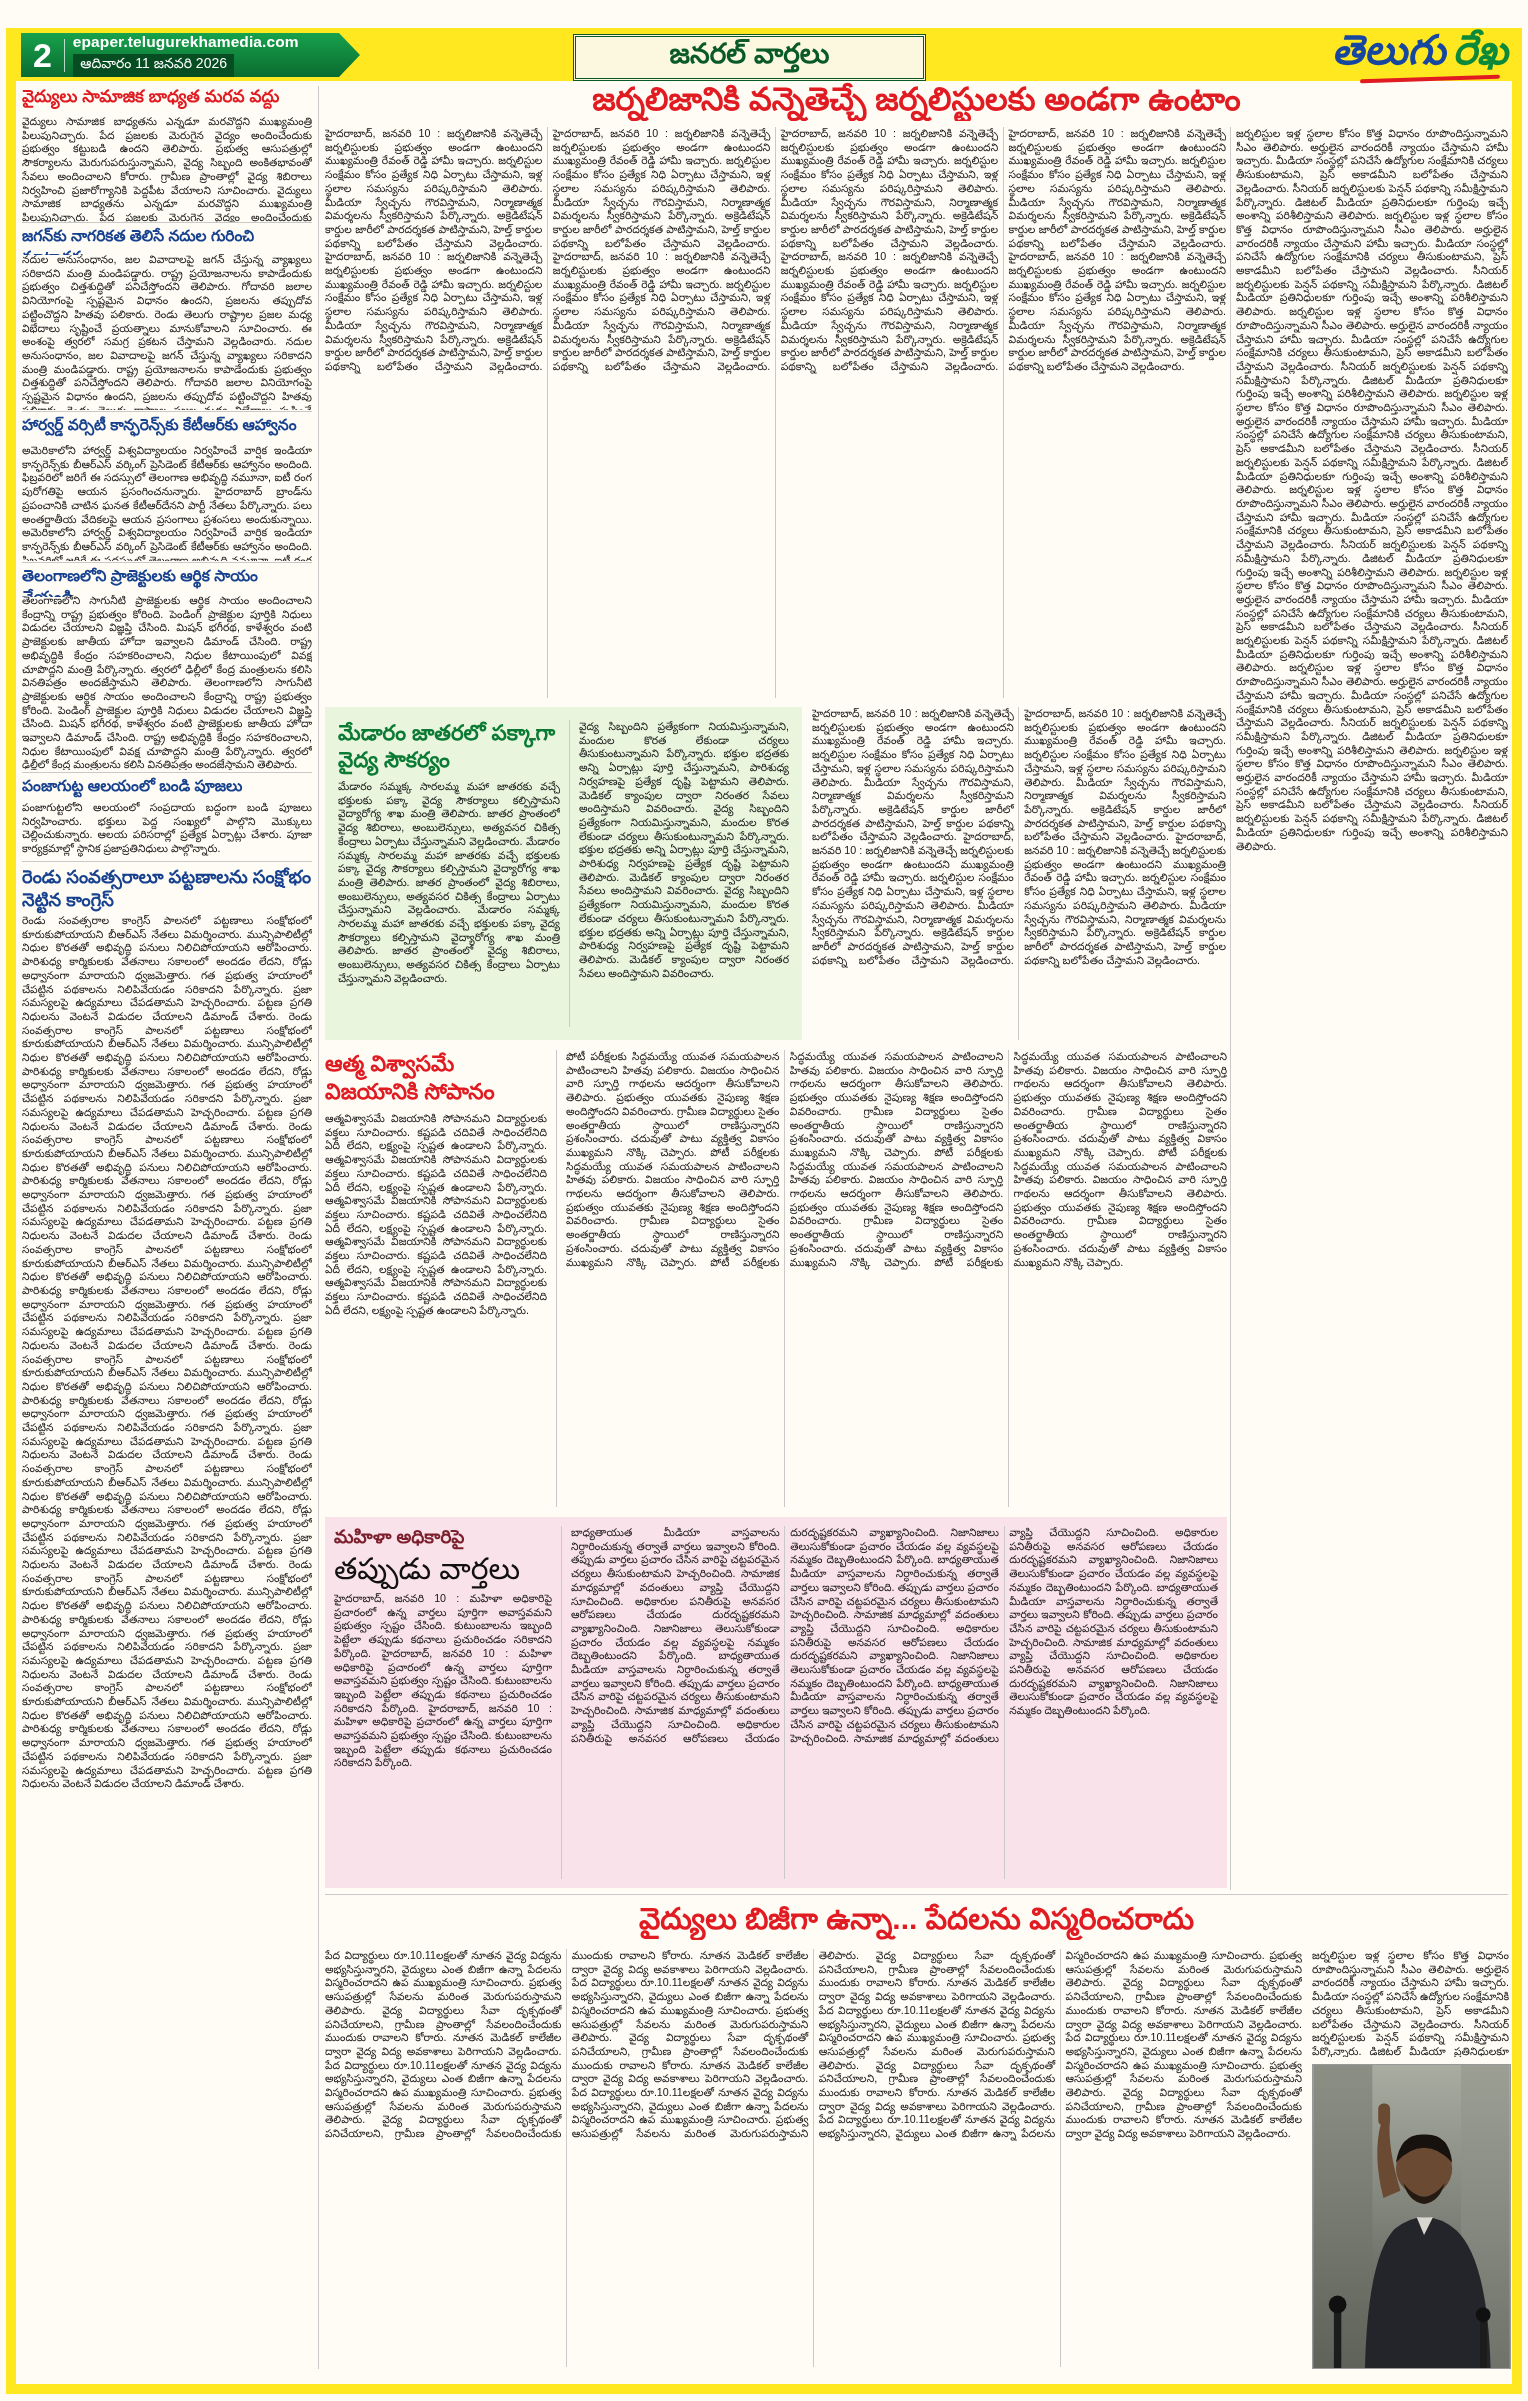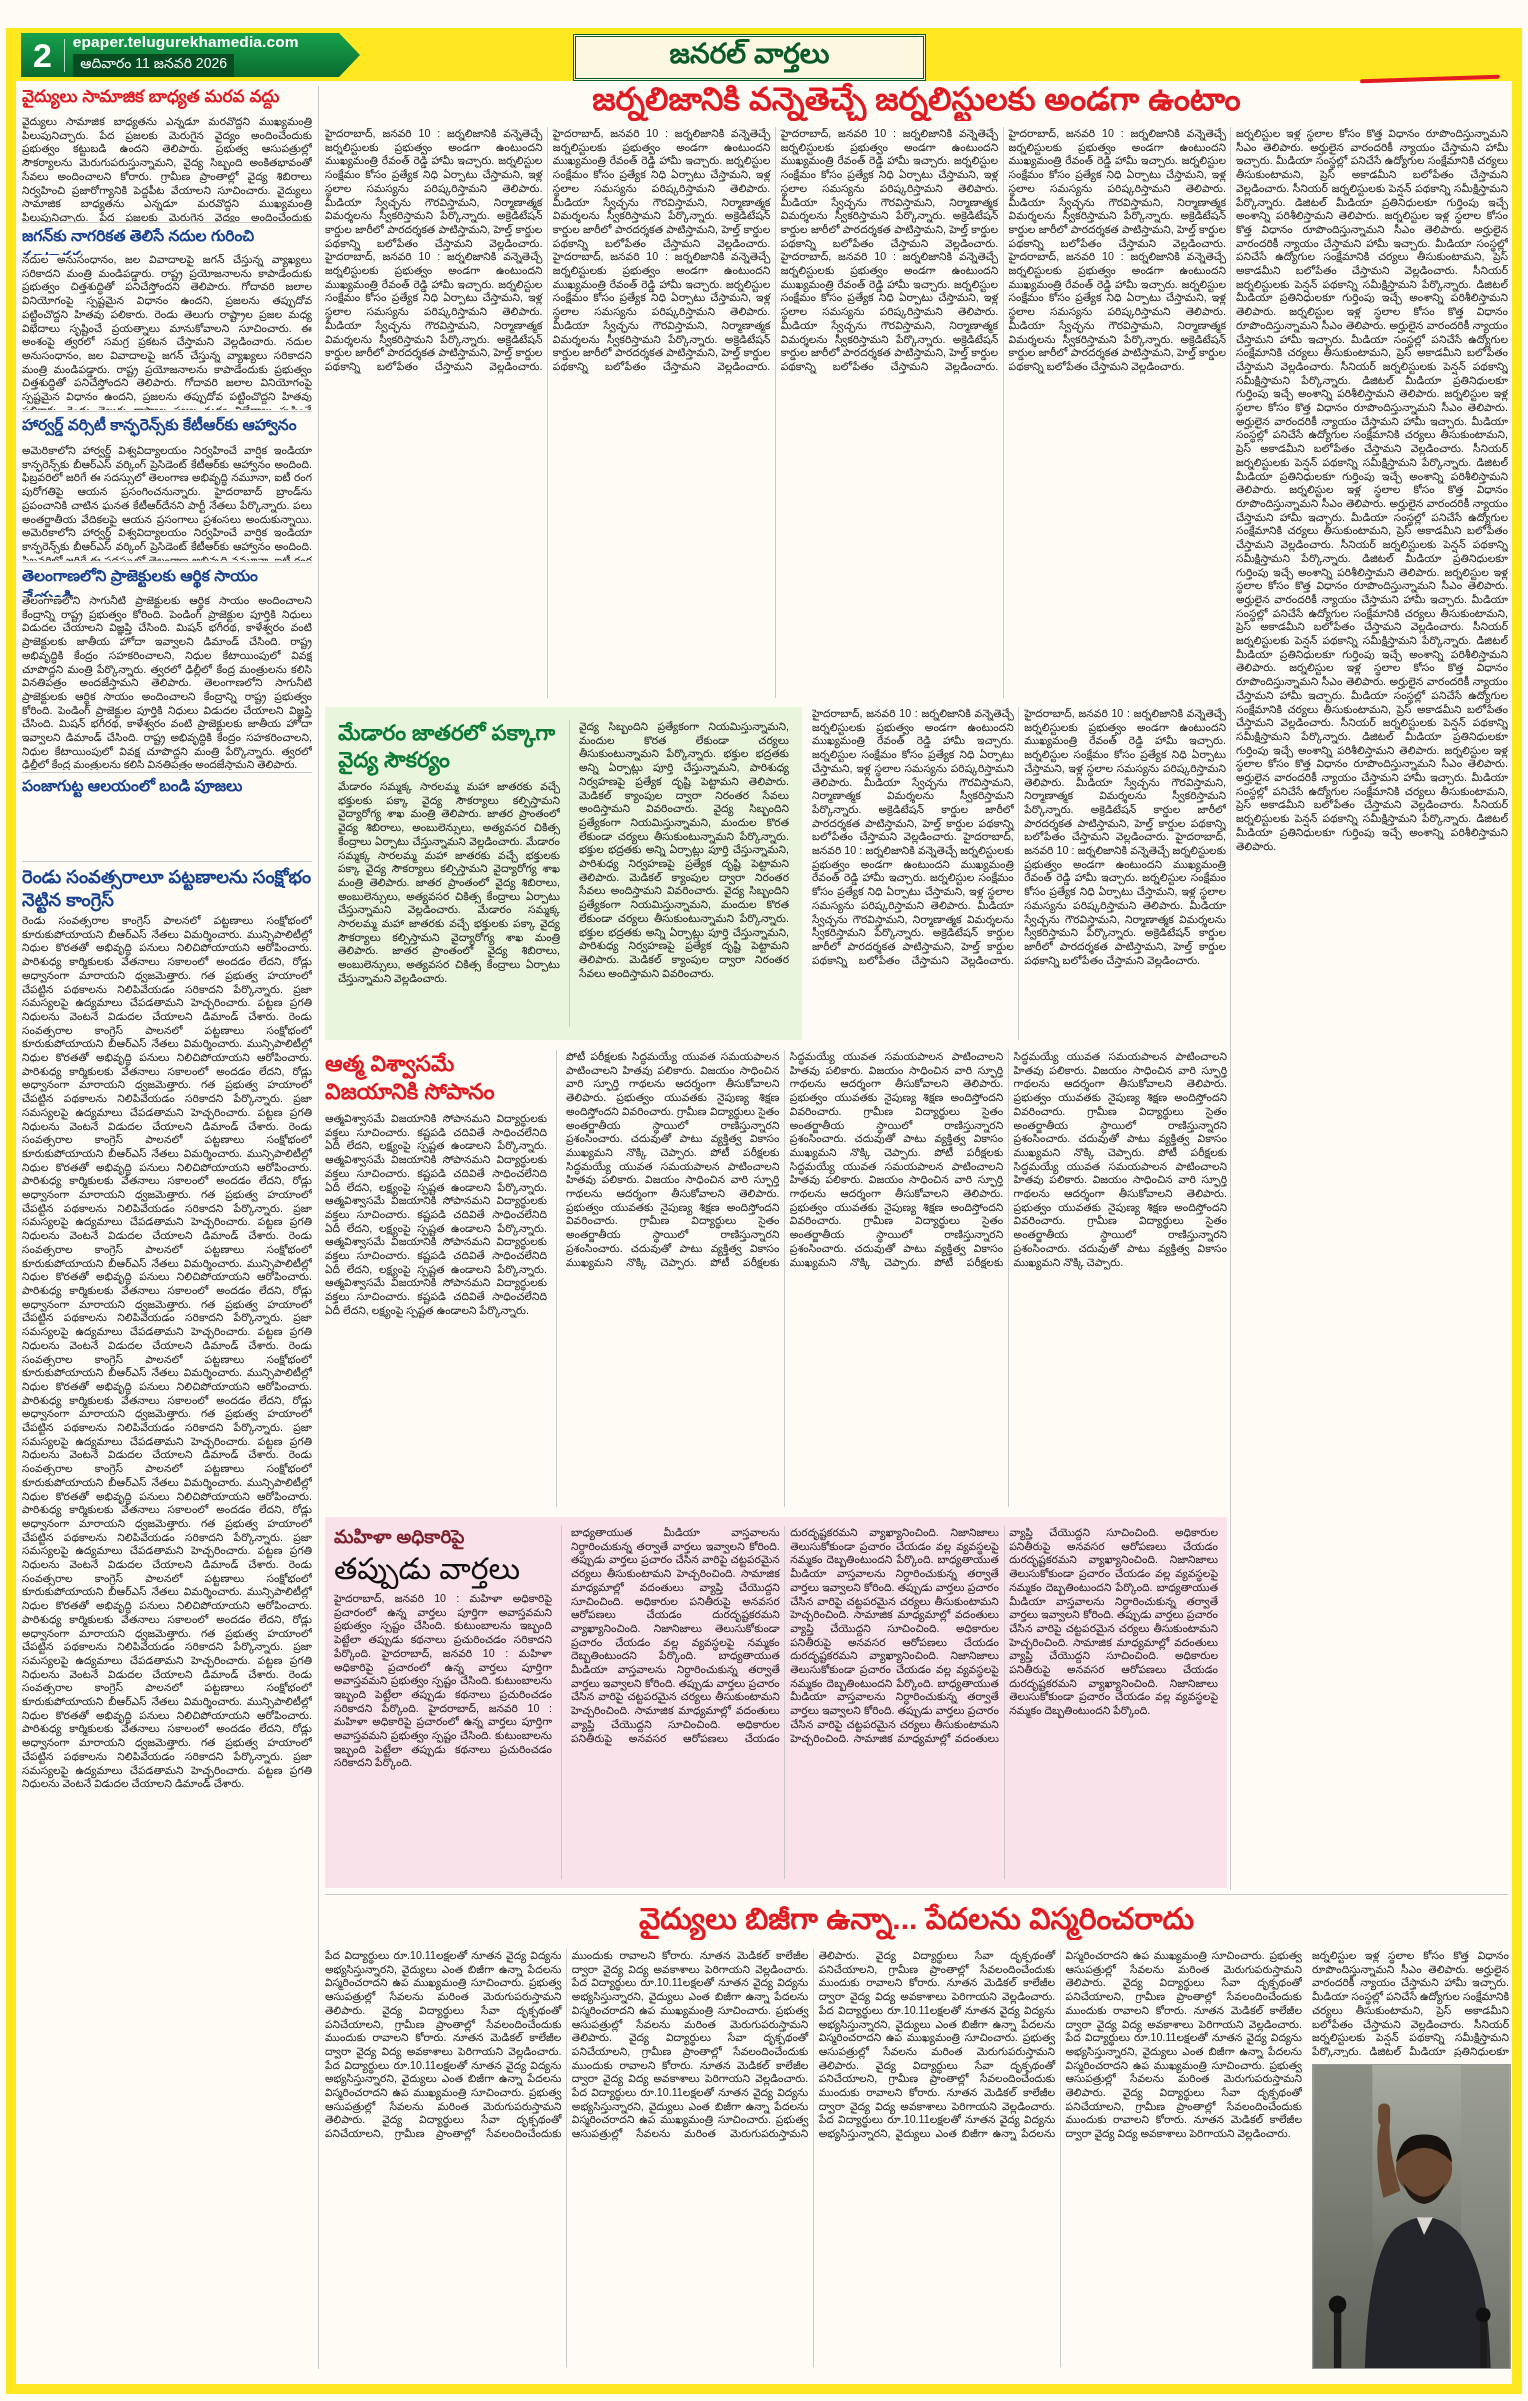--- a/index.html
+++ b/index.html
@@ -55,39 +55,44 @@
     <div>
       <div class="site">epaper.telugurekhamedia.com</div>
       <div class="date">ఆదివారం 11 జనవరి 2026</div>
     </div>
   </div>
 
   <div class="abs titlebox" style="left:573px;top:34px;width:347px;height:41px;">
     <span>జనరల్ వార్తలు</span>
   </div>
 
+  <div class="abs brand" style="left:1183px;top:27px;width:325px;height:52px;">
+    <span class="b1">తెలుగు</span>
+    <span class="b2">రేఖ</span>
+  </div>
   <div class="abs brand-swoosh" style="left:1360px;top:77px;width:140px;"></div>
 
   <div class="abs rule-v" style="left:318px;top:86px;height:2283px;"></div>
   <div class="abs rule-v" style="left:1230px;top:127px;height:1763px;"></div>
   <div class="abs rule-h" style="left:325px;top:1894px;width:1183px;"></div>
 
   <div class="abs h-red" style="left:22px;top:87px;width:290px;height:25px;font-size:17px;overflow:hidden;">వైద్యులు సామాజిక బాధ్యత మరవ వద్దు</div>
   <div class="abs body-text" style="left:22px;top:115px;width:290px;height:108px;">వైద్యులు సామాజిక బాధ్యతను ఎన్నడూ మరవొద్దని ముఖ్యమంత్రి పిలుపునిచ్చారు. పేద ప్రజలకు మెరుగైన వైద్యం అందించేందుకు ప్రభుత్వం కట్టుబడి ఉందని తెలిపారు. ప్రభుత్వ ఆసుపత్రుల్లో సౌకర్యాలను మెరుగుపరుస్తున్నామని, వైద్య సిబ్బంది అంకితభావంతో సేవలు అందించాలని కోరారు. గ్రామీణ ప్రాంతాల్లో వైద్య శిబిరాలు నిర్వహించి ప్రజారోగ్యానికి పెద్దపీట వేయాలని సూచించారు. వైద్యులు సామాజిక బాధ్యతను ఎన్నడూ మరవొద్దని ముఖ్యమంత్రి పిలుపునిచ్చారు. పేద ప్రజలకు మెరుగైన వైద్యం అందించేందుకు ప్రభుత్వం కట్టుబడి ఉందని తెలిపారు. ప్రభుత్వ ఆసుపత్రుల్లో సౌకర్యాలను మెరుగుపరుస్తున్నామని, వైద్య సిబ్బంది అంకితభావంతో సేవలు అందించాలని కోరారు. గ్రామీణ ప్రాంతాల్లో వైద్య శిబిరాలు నిర్వహించి ప్రజారోగ్యానికి పెద్దపీట వేయాలని సూచించారు.</div>
 
   <div class="abs h-blue lsep" style="left:22px;top:222px;width:290px;height:28px;font-size:15.5px;overflow:hidden;">జగన్‌కు నాగరికత తెలిసే నదుల గురించి మాట్లాడకు</div>
   <div class="abs body-text" style="left:22px;top:253px;width:290px;height:157px;">నదుల అనుసంధానం, జల వివాదాలపై జగన్ చేస్తున్న వ్యాఖ్యలు సరికాదని మంత్రి మండిపడ్డారు. రాష్ట్ర ప్రయోజనాలను కాపాడేందుకు ప్రభుత్వం చిత్తశుద్ధితో పనిచేస్తోందని తెలిపారు. గోదావరి జలాల వినియోగంపై స్పష్టమైన విధానం ఉందని, ప్రజలను తప్పుదోవ పట్టించొద్దని హితవు పలికారు. రెండు తెలుగు రాష్ట్రాల ప్రజల మధ్య విభేదాలు సృష్టించే ప్రయత్నాలు మానుకోవాలని సూచించారు. ఈ అంశంపై త్వరలో సమగ్ర ప్రకటన చేస్తామని వెల్లడించారు. నదుల అనుసంధానం, జల వివాదాలపై జగన్ చేస్తున్న వ్యాఖ్యలు సరికాదని మంత్రి మండిపడ్డారు. రాష్ట్ర ప్రయోజనాలను కాపాడేందుకు ప్రభుత్వం చిత్తశుద్ధితో పనిచేస్తోందని తెలిపారు. గోదావరి జలాల వినియోగంపై స్పష్టమైన విధానం ఉందని, ప్రజలను తప్పుదోవ పట్టించొద్దని హితవు పలికారు. రెండు తెలుగు రాష్ట్రాల ప్రజల మధ్య విభేదాలు సృష్టించే ప్రయత్నాలు మానుకోవాలని సూచించారు. ఈ అంశంపై త్వరలో సమగ్ర ప్రకటన చేస్తామని వెల్లడించారు.</div>
 
   <div class="abs h-blue lsep" style="left:22px;top:411px;width:290px;height:30px;font-size:15.5px;overflow:hidden;">హార్వర్డ్ వర్సిటీ కాన్ఫరెన్స్‌కు కేటీఆర్‌కు ఆహ్వానం</div>
   <div class="abs body-text" style="left:22px;top:444px;width:290px;height:117px;">అమెరికాలోని హార్వర్డ్ విశ్వవిద్యాలయం నిర్వహించే వార్షిక ఇండియా కాన్ఫరెన్స్‌కు బీఆర్ఎస్ వర్కింగ్ ప్రెసిడెంట్ కేటీఆర్‌కు ఆహ్వానం అందింది. ఫిబ్రవరిలో జరిగే ఈ సదస్సులో తెలంగాణ అభివృద్ధి నమూనా, ఐటీ రంగ పురోగతిపై ఆయన ప్రసంగించనున్నారు. హైదరాబాద్ బ్రాండ్‌ను ప్రపంచానికి చాటిన ఘనత కేటీఆర్‌దేనని పార్టీ నేతలు పేర్కొన్నారు. పలు అంతర్జాతీయ వేదికలపై ఆయన ప్రసంగాలు ప్రశంసలు అందుకున్నాయి. అమెరికాలోని హార్వర్డ్ విశ్వవిద్యాలయం నిర్వహించే వార్షిక ఇండియా కాన్ఫరెన్స్‌కు బీఆర్ఎస్ వర్కింగ్ ప్రెసిడెంట్ కేటీఆర్‌కు ఆహ్వానం అందింది. ఫిబ్రవరిలో జరిగే ఈ సదస్సులో తెలంగాణ అభివృద్ధి నమూనా, ఐటీ రంగ పురోగతిపై ఆయన ప్రసంగించనున్నారు. హైదరాబాద్ బ్రాండ్‌ను ప్రపంచానికి చాటిన ఘనత కేటీఆర్‌దేనని పార్టీ నేతలు పేర్కొన్నారు. పలు అంతర్జాతీయ వేదికలపై ఆయన ప్రసంగాలు ప్రశంసలు అందుకున్నాయి.</div>
 
   <div class="abs h-blue lsep" style="left:22px;top:562px;width:290px;height:30px;font-size:15.5px;overflow:hidden;">తెలంగాణలోని ప్రాజెక్టులకు ఆర్థిక సాయం చేయండి</div>
   <div class="abs body-text" style="left:22px;top:594px;width:290px;height:176px;">తెలంగాణలోని సాగునీటి ప్రాజెక్టులకు ఆర్థిక సాయం అందించాలని కేంద్రాన్ని రాష్ట్ర ప్రభుత్వం కోరింది. పెండింగ్ ప్రాజెక్టుల పూర్తికి నిధులు విడుదల చేయాలని విజ్ఞప్తి చేసింది. మిషన్ భగీరథ, కాళేశ్వరం వంటి ప్రాజెక్టులకు జాతీయ హోదా ఇవ్వాలని డిమాండ్ చేసింది. రాష్ట్ర అభివృద్ధికి కేంద్రం సహకరించాలని, నిధుల కేటాయింపులో వివక్ష చూపొద్దని మంత్రి పేర్కొన్నారు. త్వరలో ఢిల్లీలో కేంద్ర మంత్రులను కలిసి వినతిపత్రం అందజేస్తామని తెలిపారు. తెలంగాణలోని సాగునీటి ప్రాజెక్టులకు ఆర్థిక సాయం అందించాలని కేంద్రాన్ని రాష్ట్ర ప్రభుత్వం కోరింది. పెండింగ్ ప్రాజెక్టుల పూర్తికి నిధులు విడుదల చేయాలని విజ్ఞప్తి చేసింది. మిషన్ భగీరథ, కాళేశ్వరం వంటి ప్రాజెక్టులకు జాతీయ హోదా ఇవ్వాలని డిమాండ్ చేసింది. రాష్ట్ర అభివృద్ధికి కేంద్రం సహకరించాలని, నిధుల కేటాయింపులో వివక్ష చూపొద్దని మంత్రి పేర్కొన్నారు. త్వరలో ఢిల్లీలో కేంద్ర మంత్రులను కలిసి వినతిపత్రం అందజేస్తామని తెలిపారు.</div>
 
   <div class="abs h-blue lsep" style="left:22px;top:772px;width:290px;height:27px;font-size:15.5px;overflow:hidden;">పంజాగుట్ట ఆలయంలో బండి పూజలు</div>
+  <div class="abs body-text" style="left:22px;top:801px;width:290px;height:58px;">పంజాగుట్టలోని ఆలయంలో సంప్రదాయ బద్ధంగా బండి పూజలు నిర్వహించారు. భక్తులు పెద్ద సంఖ్యలో పాల్గొని మొక్కులు చెల్లించుకున్నారు. ఆలయ పరిసరాల్లో ప్రత్యేక ఏర్పాట్లు చేశారు. పూజా కార్యక్రమాల్లో స్థానిక ప్రజాప్రతినిధులు పాల్గొన్నారు.</div>
 
   <div class="abs h-blue lsep" style="left:22px;top:861px;width:290px;height:49px;font-size:18px;line-height:23px;overflow:hidden;">రెండు సంవత్సరాలూ పట్టణాలను సంక్షోభం నెట్టిన కాంగ్రెస్</div>
   <div class="abs body-text" style="left:22px;top:914px;width:290px;height:1452px;">రెండు సంవత్సరాల కాంగ్రెస్ పాలనలో పట్టణాలు సంక్షోభంలో కూరుకుపోయాయని బీఆర్ఎస్ నేతలు విమర్శించారు. మున్సిపాలిటీల్లో నిధుల కొరతతో అభివృద్ధి పనులు నిలిచిపోయాయని ఆరోపించారు. పారిశుధ్య కార్మికులకు వేతనాలు సకాలంలో అందడం లేదని, రోడ్లు అధ్వానంగా మారాయని ధ్వజమెత్తారు. గత ప్రభుత్వ హయాంలో చేపట్టిన పథకాలను నిలిపివేయడం సరికాదని పేర్కొన్నారు. ప్రజా సమస్యలపై ఉద్యమాలు చేపడతామని హెచ్చరించారు. పట్టణ ప్రగతి నిధులను వెంటనే విడుదల చేయాలని డిమాండ్ చేశారు. రెండు సంవత్సరాల కాంగ్రెస్ పాలనలో పట్టణాలు సంక్షోభంలో కూరుకుపోయాయని బీఆర్ఎస్ నేతలు విమర్శించారు. మున్సిపాలిటీల్లో నిధుల కొరతతో అభివృద్ధి పనులు నిలిచిపోయాయని ఆరోపించారు. పారిశుధ్య కార్మికులకు వేతనాలు సకాలంలో అందడం లేదని, రోడ్లు అధ్వానంగా మారాయని ధ్వజమెత్తారు. గత ప్రభుత్వ హయాంలో చేపట్టిన పథకాలను నిలిపివేయడం సరికాదని పేర్కొన్నారు. ప్రజా సమస్యలపై ఉద్యమాలు చేపడతామని హెచ్చరించారు. పట్టణ ప్రగతి నిధులను వెంటనే విడుదల చేయాలని డిమాండ్ చేశారు. రెండు సంవత్సరాల కాంగ్రెస్ పాలనలో పట్టణాలు సంక్షోభంలో కూరుకుపోయాయని బీఆర్ఎస్ నేతలు విమర్శించారు. మున్సిపాలిటీల్లో నిధుల కొరతతో అభివృద్ధి పనులు నిలిచిపోయాయని ఆరోపించారు. పారిశుధ్య కార్మికులకు వేతనాలు సకాలంలో అందడం లేదని, రోడ్లు అధ్వానంగా మారాయని ధ్వజమెత్తారు. గత ప్రభుత్వ హయాంలో చేపట్టిన పథకాలను నిలిపివేయడం సరికాదని పేర్కొన్నారు. ప్రజా సమస్యలపై ఉద్యమాలు చేపడతామని హెచ్చరించారు. పట్టణ ప్రగతి నిధులను వెంటనే విడుదల చేయాలని డిమాండ్ చేశారు. రెండు సంవత్సరాల కాంగ్రెస్ పాలనలో పట్టణాలు సంక్షోభంలో కూరుకుపోయాయని బీఆర్ఎస్ నేతలు విమర్శించారు. మున్సిపాలిటీల్లో నిధుల కొరతతో అభివృద్ధి పనులు నిలిచిపోయాయని ఆరోపించారు. పారిశుధ్య కార్మికులకు వేతనాలు సకాలంలో అందడం లేదని, రోడ్లు అధ్వానంగా మారాయని ధ్వజమెత్తారు. గత ప్రభుత్వ హయాంలో చేపట్టిన పథకాలను నిలిపివేయడం సరికాదని పేర్కొన్నారు. ప్రజా సమస్యలపై ఉద్యమాలు చేపడతామని హెచ్చరించారు. పట్టణ ప్రగతి నిధులను వెంటనే విడుదల చేయాలని డిమాండ్ చేశారు. రెండు సంవత్సరాల కాంగ్రెస్ పాలనలో పట్టణాలు సంక్షోభంలో కూరుకుపోయాయని బీఆర్ఎస్ నేతలు విమర్శించారు. మున్సిపాలిటీల్లో నిధుల కొరతతో అభివృద్ధి పనులు నిలిచిపోయాయని ఆరోపించారు. పారిశుధ్య కార్మికులకు వేతనాలు సకాలంలో అందడం లేదని, రోడ్లు అధ్వానంగా మారాయని ధ్వజమెత్తారు. గత ప్రభుత్వ హయాంలో చేపట్టిన పథకాలను నిలిపివేయడం సరికాదని పేర్కొన్నారు. ప్రజా సమస్యలపై ఉద్యమాలు చేపడతామని హెచ్చరించారు. పట్టణ ప్రగతి నిధులను వెంటనే విడుదల చేయాలని డిమాండ్ చేశారు. రెండు సంవత్సరాల కాంగ్రెస్ పాలనలో పట్టణాలు సంక్షోభంలో కూరుకుపోయాయని బీఆర్ఎస్ నేతలు విమర్శించారు. మున్సిపాలిటీల్లో నిధుల కొరతతో అభివృద్ధి పనులు నిలిచిపోయాయని ఆరోపించారు. పారిశుధ్య కార్మికులకు వేతనాలు సకాలంలో అందడం లేదని, రోడ్లు అధ్వానంగా మారాయని ధ్వజమెత్తారు. గత ప్రభుత్వ హయాంలో చేపట్టిన పథకాలను నిలిపివేయడం సరికాదని పేర్కొన్నారు. ప్రజా సమస్యలపై ఉద్యమాలు చేపడతామని హెచ్చరించారు. పట్టణ ప్రగతి నిధులను వెంటనే విడుదల చేయాలని డిమాండ్ చేశారు. రెండు సంవత్సరాల కాంగ్రెస్ పాలనలో పట్టణాలు సంక్షోభంలో కూరుకుపోయాయని బీఆర్ఎస్ నేతలు విమర్శించారు. మున్సిపాలిటీల్లో నిధుల కొరతతో అభివృద్ధి పనులు నిలిచిపోయాయని ఆరోపించారు. పారిశుధ్య కార్మికులకు వేతనాలు సకాలంలో అందడం లేదని, రోడ్లు అధ్వానంగా మారాయని ధ్వజమెత్తారు. గత ప్రభుత్వ హయాంలో చేపట్టిన పథకాలను నిలిపివేయడం సరికాదని పేర్కొన్నారు. ప్రజా సమస్యలపై ఉద్యమాలు చేపడతామని హెచ్చరించారు. పట్టణ ప్రగతి నిధులను వెంటనే విడుదల చేయాలని డిమాండ్ చేశారు. రెండు సంవత్సరాల కాంగ్రెస్ పాలనలో పట్టణాలు సంక్షోభంలో కూరుకుపోయాయని బీఆర్ఎస్ నేతలు విమర్శించారు. మున్సిపాలిటీల్లో నిధుల కొరతతో అభివృద్ధి పనులు నిలిచిపోయాయని ఆరోపించారు. పారిశుధ్య కార్మికులకు వేతనాలు సకాలంలో అందడం లేదని, రోడ్లు అధ్వానంగా మారాయని ధ్వజమెత్తారు. గత ప్రభుత్వ హయాంలో చేపట్టిన పథకాలను నిలిపివేయడం సరికాదని పేర్కొన్నారు. ప్రజా సమస్యలపై ఉద్యమాలు చేపడతామని హెచ్చరించారు. పట్టణ ప్రగతి నిధులను వెంటనే విడుదల చేయాలని డిమాండ్ చేశారు.</div>
 
   <div class="abs h-red" style="left:325px;top:81px;width:1183px;height:40px;font-size:32px;text-align:center;overflow:hidden;">జర్నలిజానికి వన్నెతెచ్చే జర్నలిస్టులకు అండగా ఉంటాం</div>
   <div class="abs body-text cols-4" style="left:325px;top:127px;width:901px;height:571px;">హైదరాబాద్, జనవరి 10 : జర్నలిజానికి వన్నెతెచ్చే జర్నలిస్టులకు ప్రభుత్వం అండగా ఉంటుందని ముఖ్యమంత్రి రేవంత్ రెడ్డి హామీ ఇచ్చారు. జర్నలిస్టుల సంక్షేమం కోసం ప్రత్యేక నిధి ఏర్పాటు చేస్తామని, ఇళ్ల స్థలాల సమస్యను పరిష్కరిస్తామని తెలిపారు. మీడియా స్వేచ్ఛను గౌరవిస్తామని, నిర్మాణాత్మక విమర్శలను స్వీకరిస్తామని పేర్కొన్నారు. అక్రెడిటేషన్ కార్డుల జారీలో పారదర్శకత పాటిస్తామని, హెల్త్ కార్డుల పథకాన్ని బలోపేతం చేస్తామని వెల్లడించారు. హైదరాబాద్, జనవరి 10 : జర్నలిజానికి వన్నెతెచ్చే జర్నలిస్టులకు ప్రభుత్వం అండగా ఉంటుందని ముఖ్యమంత్రి రేవంత్ రెడ్డి హామీ ఇచ్చారు. జర్నలిస్టుల సంక్షేమం కోసం ప్రత్యేక నిధి ఏర్పాటు చేస్తామని, ఇళ్ల స్థలాల సమస్యను పరిష్కరిస్తామని తెలిపారు. మీడియా స్వేచ్ఛను గౌరవిస్తామని, నిర్మాణాత్మక విమర్శలను స్వీకరిస్తామని పేర్కొన్నారు. అక్రెడిటేషన్ కార్డుల జారీలో పారదర్శకత పాటిస్తామని, హెల్త్ కార్డుల పథకాన్ని బలోపేతం చేస్తామని వెల్లడించారు. హైదరాబాద్, జనవరి 10 : జర్నలిజానికి వన్నెతెచ్చే జర్నలిస్టులకు ప్రభుత్వం అండగా ఉంటుందని ముఖ్యమంత్రి రేవంత్ రెడ్డి హామీ ఇచ్చారు. జర్నలిస్టుల సంక్షేమం కోసం ప్రత్యేక నిధి ఏర్పాటు చేస్తామని, ఇళ్ల స్థలాల సమస్యను పరిష్కరిస్తామని తెలిపారు. మీడియా స్వేచ్ఛను గౌరవిస్తామని, నిర్మాణాత్మక విమర్శలను స్వీకరిస్తామని పేర్కొన్నారు. అక్రెడిటేషన్ కార్డుల జారీలో పారదర్శకత పాటిస్తామని, హెల్త్ కార్డుల పథకాన్ని బలోపేతం చేస్తామని వెల్లడించారు. హైదరాబాద్, జనవరి 10 : జర్నలిజానికి వన్నెతెచ్చే జర్నలిస్టులకు ప్రభుత్వం అండగా ఉంటుందని ముఖ్యమంత్రి రేవంత్ రెడ్డి హామీ ఇచ్చారు. జర్నలిస్టుల సంక్షేమం కోసం ప్రత్యేక నిధి ఏర్పాటు చేస్తామని, ఇళ్ల స్థలాల సమస్యను పరిష్కరిస్తామని తెలిపారు. మీడియా స్వేచ్ఛను గౌరవిస్తామని, నిర్మాణాత్మక విమర్శలను స్వీకరిస్తామని పేర్కొన్నారు. అక్రెడిటేషన్ కార్డుల జారీలో పారదర్శకత పాటిస్తామని, హెల్త్ కార్డుల పథకాన్ని బలోపేతం చేస్తామని వెల్లడించారు. హైదరాబాద్, జనవరి 10 : జర్నలిజానికి వన్నెతెచ్చే జర్నలిస్టులకు ప్రభుత్వం అండగా ఉంటుందని ముఖ్యమంత్రి రేవంత్ రెడ్డి హామీ ఇచ్చారు. జర్నలిస్టుల సంక్షేమం కోసం ప్రత్యేక నిధి ఏర్పాటు చేస్తామని, ఇళ్ల స్థలాల సమస్యను పరిష్కరిస్తామని తెలిపారు. మీడియా స్వేచ్ఛను గౌరవిస్తామని, నిర్మాణాత్మక విమర్శలను స్వీకరిస్తామని పేర్కొన్నారు. అక్రెడిటేషన్ కార్డుల జారీలో పారదర్శకత పాటిస్తామని, హెల్త్ కార్డుల పథకాన్ని బలోపేతం చేస్తామని వెల్లడించారు. హైదరాబాద్, జనవరి 10 : జర్నలిజానికి వన్నెతెచ్చే జర్నలిస్టులకు ప్రభుత్వం అండగా ఉంటుందని ముఖ్యమంత్రి రేవంత్ రెడ్డి హామీ ఇచ్చారు. జర్నలిస్టుల సంక్షేమం కోసం ప్రత్యేక నిధి ఏర్పాటు చేస్తామని, ఇళ్ల స్థలాల సమస్యను పరిష్కరిస్తామని తెలిపారు. మీడియా స్వేచ్ఛను గౌరవిస్తామని, నిర్మాణాత్మక విమర్శలను స్వీకరిస్తామని పేర్కొన్నారు. అక్రెడిటేషన్ కార్డుల జారీలో పారదర్శకత పాటిస్తామని, హెల్త్ కార్డుల పథకాన్ని బలోపేతం చేస్తామని వెల్లడించారు. హైదరాబాద్, జనవరి 10 : జర్నలిజానికి వన్నెతెచ్చే జర్నలిస్టులకు ప్రభుత్వం అండగా ఉంటుందని ముఖ్యమంత్రి రేవంత్ రెడ్డి హామీ ఇచ్చారు. జర్నలిస్టుల సంక్షేమం కోసం ప్రత్యేక నిధి ఏర్పాటు చేస్తామని, ఇళ్ల స్థలాల సమస్యను పరిష్కరిస్తామని తెలిపారు. మీడియా స్వేచ్ఛను గౌరవిస్తామని, నిర్మాణాత్మక విమర్శలను స్వీకరిస్తామని పేర్కొన్నారు. అక్రెడిటేషన్ కార్డుల జారీలో పారదర్శకత పాటిస్తామని, హెల్త్ కార్డుల పథకాన్ని బలోపేతం చేస్తామని వెల్లడించారు. హైదరాబాద్, జనవరి 10 : జర్నలిజానికి వన్నెతెచ్చే జర్నలిస్టులకు ప్రభుత్వం అండగా ఉంటుందని ముఖ్యమంత్రి రేవంత్ రెడ్డి హామీ ఇచ్చారు. జర్నలిస్టుల సంక్షేమం కోసం ప్రత్యేక నిధి ఏర్పాటు చేస్తామని, ఇళ్ల స్థలాల సమస్యను పరిష్కరిస్తామని తెలిపారు. మీడియా స్వేచ్ఛను గౌరవిస్తామని, నిర్మాణాత్మక విమర్శలను స్వీకరిస్తామని పేర్కొన్నారు. అక్రెడిటేషన్ కార్డుల జారీలో పారదర్శకత పాటిస్తామని, హెల్త్ కార్డుల పథకాన్ని బలోపేతం చేస్తామని వెల్లడించారు.</div>
 
   <div class="abs body-text" style="left:1236px;top:127px;width:272px;height:1763px;">జర్నలిస్టుల ఇళ్ల స్థలాల కోసం కొత్త విధానం రూపొందిస్తున్నామని సీఎం తెలిపారు. అర్హులైన వారందరికీ న్యాయం చేస్తామని హామీ ఇచ్చారు. మీడియా సంస్థల్లో పనిచేసే ఉద్యోగుల సంక్షేమానికి చర్యలు తీసుకుంటామని, ప్రెస్ అకాడమీని బలోపేతం చేస్తామని వెల్లడించారు. సీనియర్ జర్నలిస్టులకు పెన్షన్ పథకాన్ని సమీక్షిస్తామని పేర్కొన్నారు. డిజిటల్ మీడియా ప్రతినిధులకూ గుర్తింపు ఇచ్చే అంశాన్ని పరిశీలిస్తామని తెలిపారు. జర్నలిస్టుల ఇళ్ల స్థలాల కోసం కొత్త విధానం రూపొందిస్తున్నామని సీఎం తెలిపారు. అర్హులైన వారందరికీ న్యాయం చేస్తామని హామీ ఇచ్చారు. మీడియా సంస్థల్లో పనిచేసే ఉద్యోగుల సంక్షేమానికి చర్యలు తీసుకుంటామని, ప్రెస్ అకాడమీని బలోపేతం చేస్తామని వెల్లడించారు. సీనియర్ జర్నలిస్టులకు పెన్షన్ పథకాన్ని సమీక్షిస్తామని పేర్కొన్నారు. డిజిటల్ మీడియా ప్రతినిధులకూ గుర్తింపు ఇచ్చే అంశాన్ని పరిశీలిస్తామని తెలిపారు. జర్నలిస్టుల ఇళ్ల స్థలాల కోసం కొత్త విధానం రూపొందిస్తున్నామని సీఎం తెలిపారు. అర్హులైన వారందరికీ న్యాయం చేస్తామని హామీ ఇచ్చారు. మీడియా సంస్థల్లో పనిచేసే ఉద్యోగుల సంక్షేమానికి చర్యలు తీసుకుంటామని, ప్రెస్ అకాడమీని బలోపేతం చేస్తామని వెల్లడించారు. సీనియర్ జర్నలిస్టులకు పెన్షన్ పథకాన్ని సమీక్షిస్తామని పేర్కొన్నారు. డిజిటల్ మీడియా ప్రతినిధులకూ గుర్తింపు ఇచ్చే అంశాన్ని పరిశీలిస్తామని తెలిపారు. జర్నలిస్టుల ఇళ్ల స్థలాల కోసం కొత్త విధానం రూపొందిస్తున్నామని సీఎం తెలిపారు. అర్హులైన వారందరికీ న్యాయం చేస్తామని హామీ ఇచ్చారు. మీడియా సంస్థల్లో పనిచేసే ఉద్యోగుల సంక్షేమానికి చర్యలు తీసుకుంటామని, ప్రెస్ అకాడమీని బలోపేతం చేస్తామని వెల్లడించారు. సీనియర్ జర్నలిస్టులకు పెన్షన్ పథకాన్ని సమీక్షిస్తామని పేర్కొన్నారు. డిజిటల్ మీడియా ప్రతినిధులకూ గుర్తింపు ఇచ్చే అంశాన్ని పరిశీలిస్తామని తెలిపారు. జర్నలిస్టుల ఇళ్ల స్థలాల కోసం కొత్త విధానం రూపొందిస్తున్నామని సీఎం తెలిపారు. అర్హులైన వారందరికీ న్యాయం చేస్తామని హామీ ఇచ్చారు. మీడియా సంస్థల్లో పనిచేసే ఉద్యోగుల సంక్షేమానికి చర్యలు తీసుకుంటామని, ప్రెస్ అకాడమీని బలోపేతం చేస్తామని వెల్లడించారు. సీనియర్ జర్నలిస్టులకు పెన్షన్ పథకాన్ని సమీక్షిస్తామని పేర్కొన్నారు. డిజిటల్ మీడియా ప్రతినిధులకూ గుర్తింపు ఇచ్చే అంశాన్ని పరిశీలిస్తామని తెలిపారు. జర్నలిస్టుల ఇళ్ల స్థలాల కోసం కొత్త విధానం రూపొందిస్తున్నామని సీఎం తెలిపారు. అర్హులైన వారందరికీ న్యాయం చేస్తామని హామీ ఇచ్చారు. మీడియా సంస్థల్లో పనిచేసే ఉద్యోగుల సంక్షేమానికి చర్యలు తీసుకుంటామని, ప్రెస్ అకాడమీని బలోపేతం చేస్తామని వెల్లడించారు. సీనియర్ జర్నలిస్టులకు పెన్షన్ పథకాన్ని సమీక్షిస్తామని పేర్కొన్నారు. డిజిటల్ మీడియా ప్రతినిధులకూ గుర్తింపు ఇచ్చే అంశాన్ని పరిశీలిస్తామని తెలిపారు. జర్నలిస్టుల ఇళ్ల స్థలాల కోసం కొత్త విధానం రూపొందిస్తున్నామని సీఎం తెలిపారు. అర్హులైన వారందరికీ న్యాయం చేస్తామని హామీ ఇచ్చారు. మీడియా సంస్థల్లో పనిచేసే ఉద్యోగుల సంక్షేమానికి చర్యలు తీసుకుంటామని, ప్రెస్ అకాడమీని బలోపేతం చేస్తామని వెల్లడించారు. సీనియర్ జర్నలిస్టులకు పెన్షన్ పథకాన్ని సమీక్షిస్తామని పేర్కొన్నారు. డిజిటల్ మీడియా ప్రతినిధులకూ గుర్తింపు ఇచ్చే అంశాన్ని పరిశీలిస్తామని తెలిపారు. జర్నలిస్టుల ఇళ్ల స్థలాల కోసం కొత్త విధానం రూపొందిస్తున్నామని సీఎం తెలిపారు. అర్హులైన వారందరికీ న్యాయం చేస్తామని హామీ ఇచ్చారు. మీడియా సంస్థల్లో పనిచేసే ఉద్యోగుల సంక్షేమానికి చర్యలు తీసుకుంటామని, ప్రెస్ అకాడమీని బలోపేతం చేస్తామని వెల్లడించారు. సీనియర్ జర్నలిస్టులకు పెన్షన్ పథకాన్ని సమీక్షిస్తామని పేర్కొన్నారు. డిజిటల్ మీడియా ప్రతినిధులకూ గుర్తింపు ఇచ్చే అంశాన్ని పరిశీలిస్తామని తెలిపారు.</div>
 
   <div class="abs greenbox" style="left:325px;top:707px;width:477px;height:333px;">

